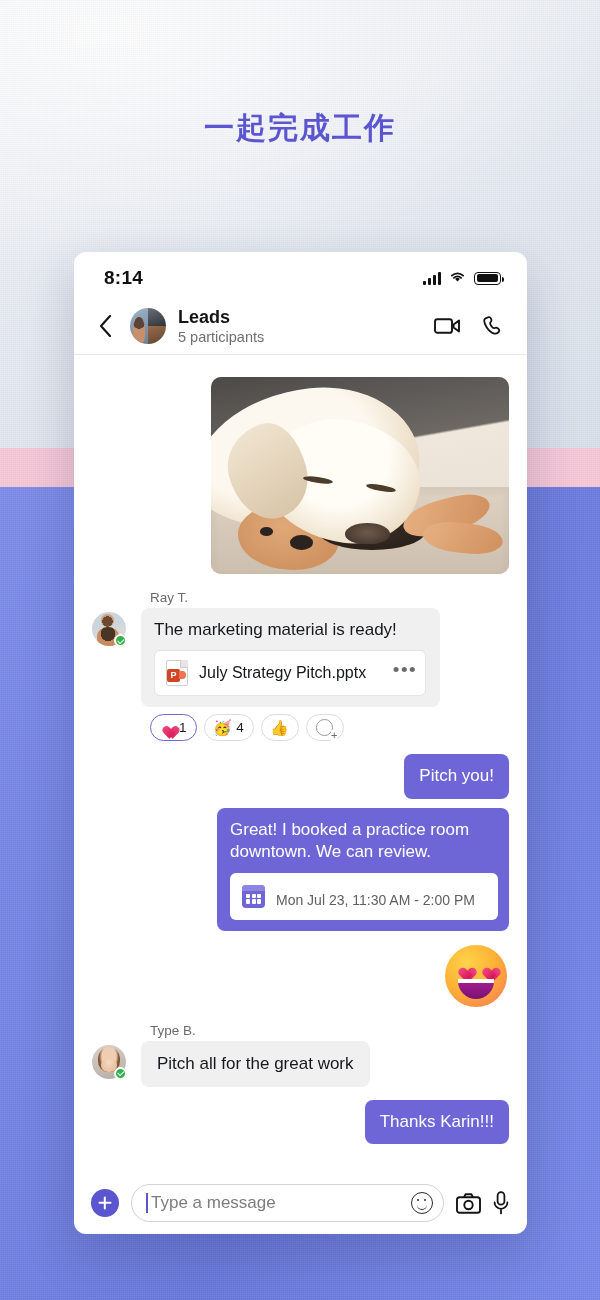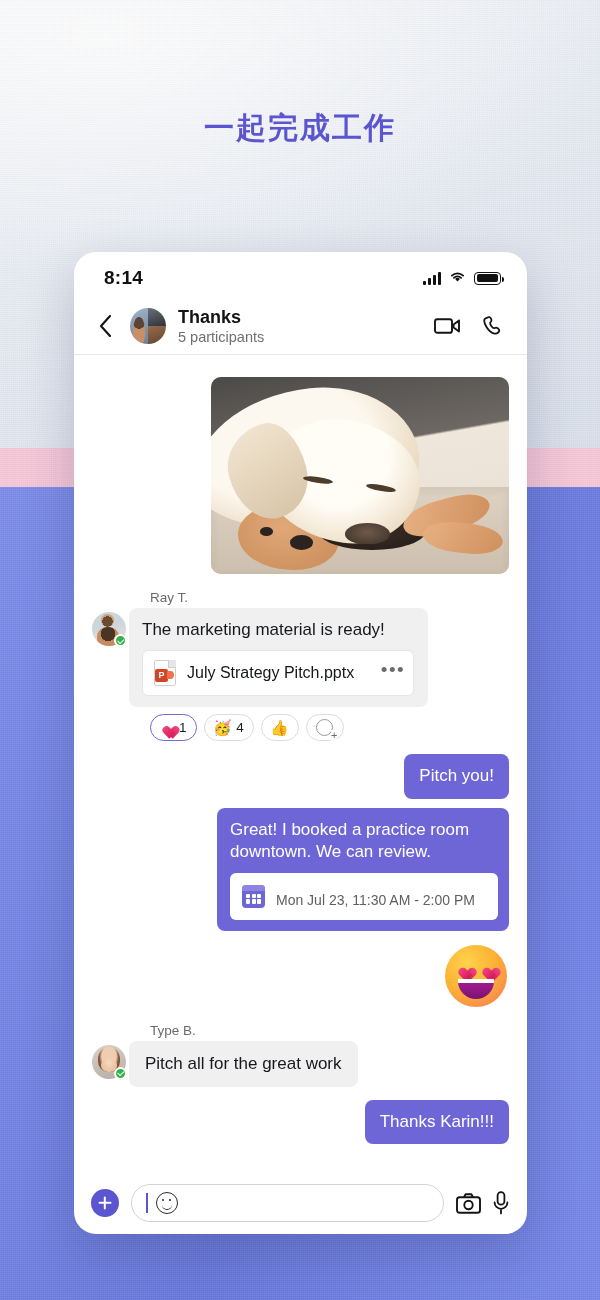--- a/index.html
+++ b/index.html
@@ -43,21 +43,21 @@
     text-align: center; z-index: 3;
     color: #5b55cf;
     font-size: 30px; font-weight: bold; letter-spacing: 2px;
   }
 
   
   #phone {
     position: absolute; left: 74px; top: 252px;
     width: 453px; height: 982px;
     background: #ffffff;
-    border-radius: 22px;
+    border-radius: 12px;
     z-index: 4;
     box-shadow: 0 18px 50px rgba(30,35,80,.22);
     overflow: hidden;
     display: flex; flex-direction: column;
   }
 
   
   .statusbar {
     height: 46px; flex: none;
     display: flex; align-items: center; justify-content: space-between;
@@ -156,21 +156,21 @@
   .photo-card .toyear { position:absolute; right: 6%; top: 62%; width: 30%; height: 17%;
     background: linear-gradient(120deg,#e8b183,#cf8f5d); border-radius: 50%/60%;
     transform: rotate(-16deg); }
   .photo-card .toyear2 { position:absolute; right: 2%; top: 74%; width: 27%; height: 15%;
     background: linear-gradient(120deg,#e8b183,#cf8f5d); border-radius: 50%/60%;
     transform: rotate(6deg); }
   .photo-card .toydark { position:absolute; left: 36%; top: 68%; width: 36%; height: 20%;
     background: radial-gradient(ellipse at 50% 50%, #3a2e26, #241c17); border-radius: 50%; }
 
   
-  .msg-row { display: flex; align-items: flex-start; gap: 3px; }
+  .msg-row { display: flex; align-items: flex-start; gap: 15px; }
   .sender-name { font-size: 13.5px; color: #6b6b6b; margin: 0 0 3px 58px; }
   .avatar {
     width: 34px; height: 34px; border-radius: 50%; flex: none;
     position: relative; margin-top: 4px; overflow: visible;
   }
   .avatar .face { position:absolute; inset:0; border-radius:50%; overflow:hidden; }
   .avatar .presence {
     position: absolute; right: -1px; bottom: -1px; width: 13px; height: 13px;
     background: #35b14a; border: 2px solid #fff; border-radius: 50%;
     display:flex; align-items:center; justify-content:center;
@@ -359,21 +359,21 @@
         </svg>
     </div>
     <div class="group-avatar">
       <div class="ga-l"></div>
       <div class="ga-rt">
           <div></div>
           <div></div>
         </div>
     </div>
     <div class="hdr-text">
-      <div class="hdr-title">Thanks</div>
+      <div class="hdr-title">Leads</div>
       <div class="hdr-sub">5 participants</div>
     </div>
     <div class="hdr-actions">
       <span>
         <svg width="27" height="20" viewBox="0 0 27 20">
             <rect x="1" y="3.2" width="17" height="13.6" rx="2.4" stroke="#141414" stroke-width="1.9" fill="none"></rect>
             <path d="M19.6 8.4 25 4.4v11.2l-5.4-4z" stroke="#141414" stroke-width="1.9" fill="none" stroke-linejoin="round"></path>
           </svg>
       </span>
       <span>
@@ -488,20 +488,21 @@
 
     <div class="out-row" style="margin-top:13px;">
       <div class="bubble-out">Thanks Karin!!!</div>
     </div>
   </div>
 
   <div class="composer">
     <div class="plus-btn"></div>
     <div class="input-wrap">
       <span class="caret"></span>
+      <span class="input-text">Type a message</span>
       <span class="emoji-btn"></span>
     </div>
     <span class="comp-icon">
       <svg width="25" height="21" viewBox="0 0 25 21">
           <rect x="1" y="4.2" width="23" height="15.6" rx="2.6" stroke="#141414" stroke-width="1.9" fill="none"></rect>
           <path d="M8 4.2 9.6 1.2h5.8l1.6 3" stroke="#141414" stroke-width="1.9" fill="none" stroke-linejoin="round"></path>
           <circle cx="12.5" cy="12" r="4.2" stroke="#141414" stroke-width="1.9" fill="none"></circle>
         </svg>
     </span>
     <span class="comp-icon">

